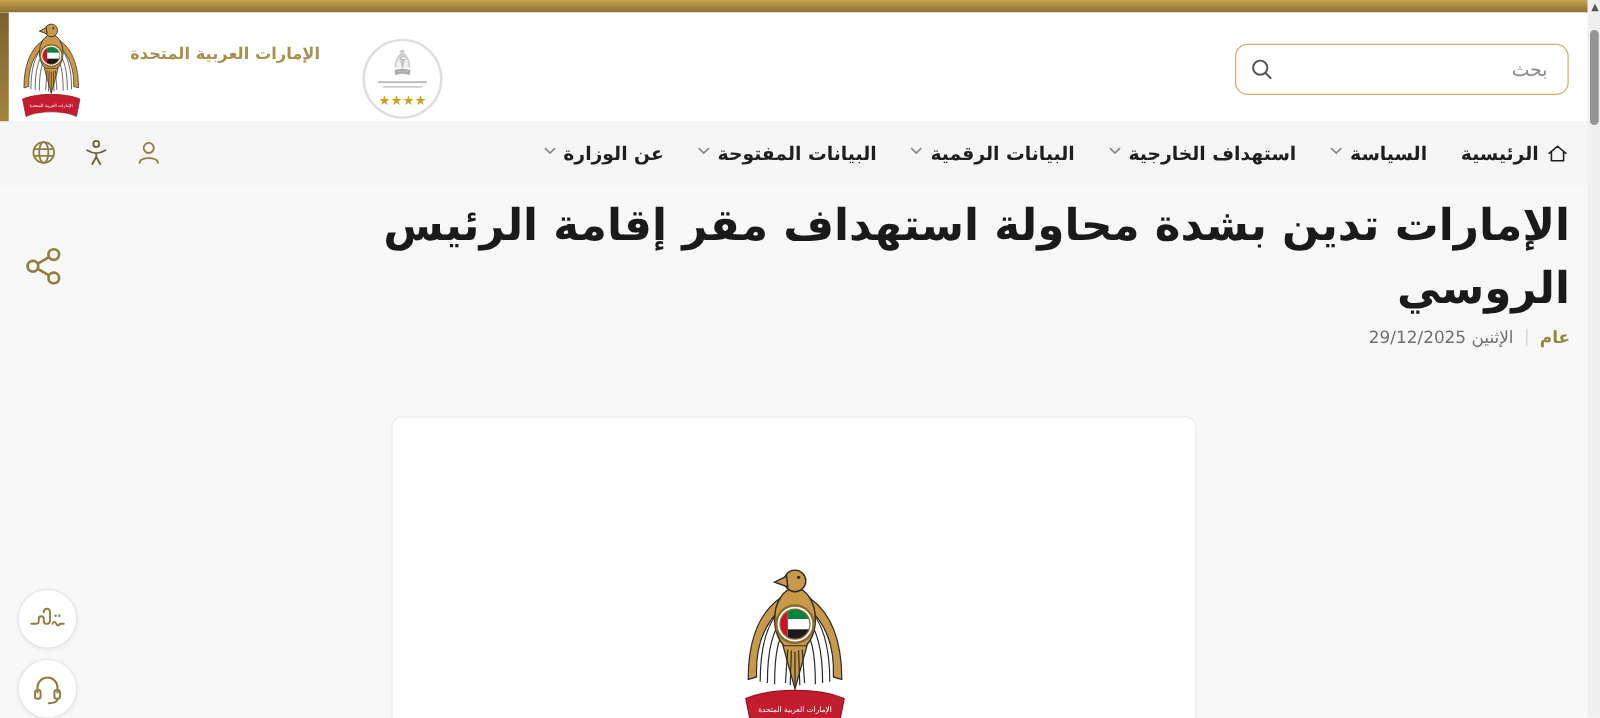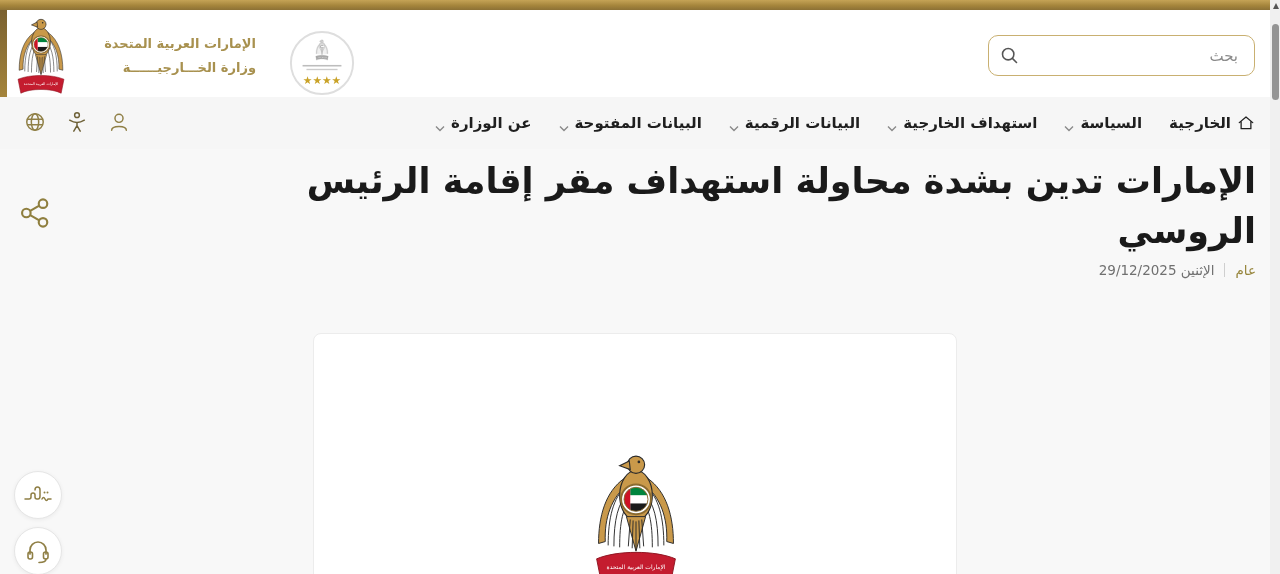--- a/index.html
+++ b/index.html
@@ -26,32 +26,32 @@
   .search-input::placeholder { color:#8a8a8a; }
   .search-icon { position:absolute; left:11px; top:10px; width:21px; height:21px; pointer-events:none; }
 
   
   .nav-band { position:absolute; left:0; top:97px; width:1280px; height:52px; background:#f6f6f6; }
   .utility-icons { position:absolute; left:24px; top:14px; display:flex; gap:20px; }
   .utility-icons .uicon { width:22px; height:22px; cursor:pointer; }
 
   .main-nav { position:absolute; right:25px; top:0; height:52px; display:flex; direction:rtl;
     align-items:center; gap:27px; }
-  .nav-item { display:flex; align-items:flex-end; gap:6px; cursor:pointer;
+  .nav-item { display:flex; align-items:flex-start; gap:6px; cursor:pointer;
     font-size:15px; font-weight:bold; color:#1f1f1f; white-space:nowrap; }
   .nav-item svg.chev { margin-top:3px; }
 
   
   .article-head { position:absolute; left:3px; top:149px; width:1280px; }
   .page-title { direction:rtl; text-align:right; margin:8px 27px 0 160px;
     font-size:35px; line-height:1.42; font-weight:bold; color:#1a1a1a; }
   .share-btn { position:absolute; left:16px; top:48px; width:32px; height:32px; cursor:pointer; }
   .meta-row { position:absolute; right:27px; top:113px; direction:rtl; display:flex;
     align-items:center; gap:10px; font-size:13.5px; }
-  .meta-category { color:#97863d; font-weight:normal; }
+  .meta-category { color:#97863d; font-weight:bold; }
   .meta-divider { width:1px; height:14px; background:#cfcfcf; }
   .meta-date { color:#707070; }
 
   
   .article-card { position:absolute; left:313px; top:333px; width:644px; height:260px;
     background:#ffffff; border:1px solid #ececec; border-radius:8px 8px 0 0; }
   .article-emblem { position:absolute; left:274px; top:115px; width:96px; height:140px; }
 
   
   .float-btn { position:absolute; width:48px; height:48px; border-radius:50%;
@@ -117,21 +117,20 @@
 
 <div class="header">
   <div class="left-flag-strip"></div>
 
   <svg class="logo-emblem" viewBox="0 0 100 145">
     <use href="#uae-emblem"></use>
   </svg>
 
   <div class="ministry-text">
     <div>الإمارات العربية المتحدة</div>
-    <div>وزارة الخـــارجيــــــة</div>
   </div>
 
   <svg class="badge-stamp" viewBox="0 0 70 70">
     <circle cx="35" cy="35" r="32" fill="#ffffff" stroke="#dedede" stroke-width="2"></circle>
     <g class="stamp-inner-emblem">
       <use href="#uae-emblem" x="27" y="10" width="16" height="23"></use>
     </g>
     <rect x="15" y="37" width="40" height="1.6" fill="#bdbdbd"></rect>
     <rect x="19" y="41" width="32" height="1.4" fill="#cccccc"></rect>
     <text x="35" y="57" text-anchor="middle" font-size="11" fill="#c9a227">★★★★</text>
@@ -163,21 +162,21 @@
       <circle cx="12" cy="8" r="4.4" fill="none" stroke="#8f7f45" stroke-width="1.6"></circle>
       <path d="M4,21 C4,15.5 20,15.5 20,21" fill="none" stroke="#8f7f45" stroke-width="1.6" stroke-linecap="round"></path>
     </svg>
   </div>
 
   <nav class="main-nav">
     <div class="nav-item">
       <svg width="18" height="18" viewBox="0 0 24 24">
         <path d="M3,11.5 L12,4 L21,11.5 M5.5,10 V19.5 H18.5 V10" fill="none" stroke="#1f1f1f" stroke-width="1.7" stroke-linecap="round" stroke-linejoin="round"></path>
       </svg>
-      <span>الخارجية</span>
+      <span>الرئيسية</span>
     </div>
     <div class="nav-item">
       <span>السياسة</span>
       <svg class="chev" width="10" height="7" viewBox="0 0 10 7">
         <polyline points="1,1.5 5,5.5 9,1.5" fill="none" stroke="#8a8a8a" stroke-width="1.4"></polyline>
       </svg>
     </div>
     <div class="nav-item">
       <span>استهداف الخارجية</span>
       <svg class="chev" width="10" height="7" viewBox="0 0 10 7">

